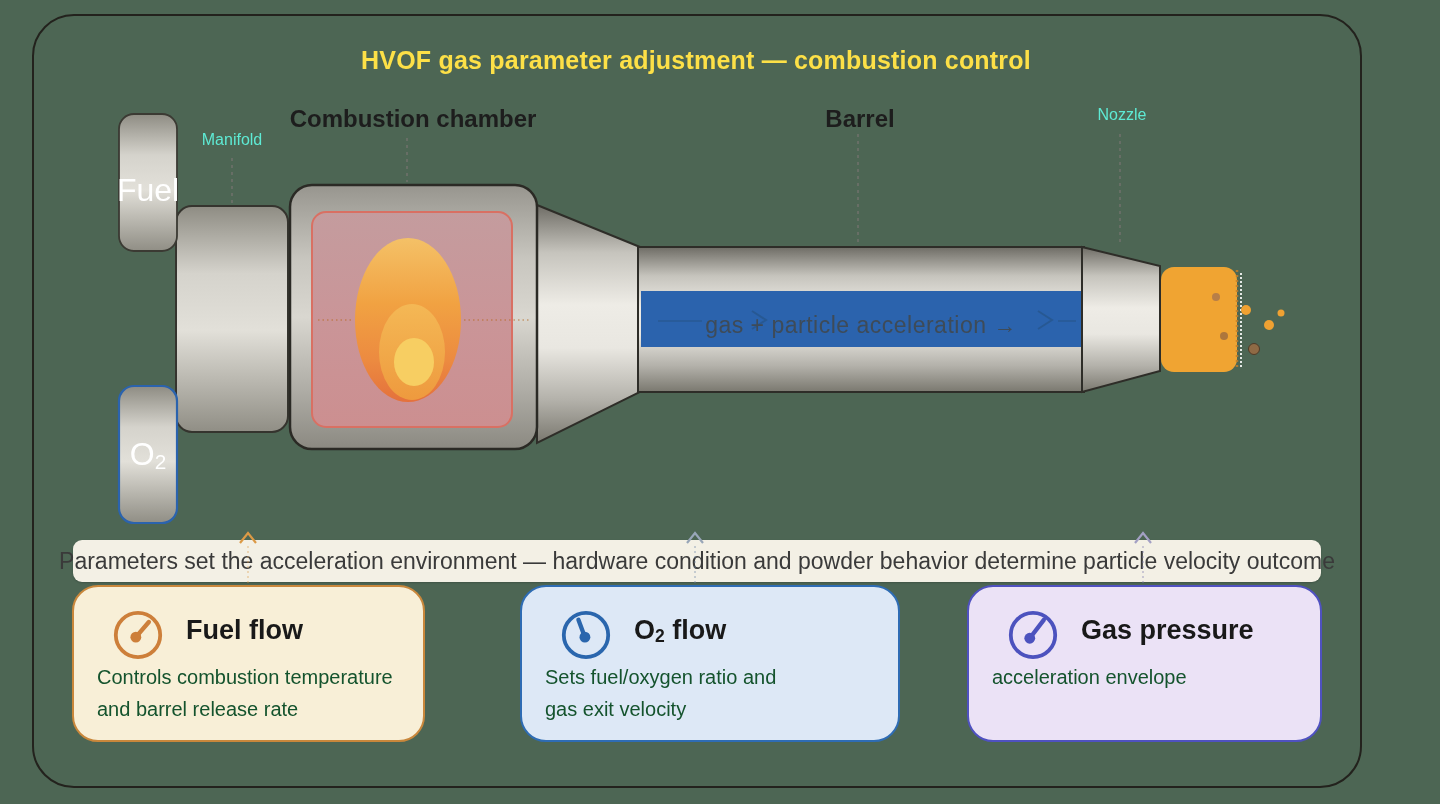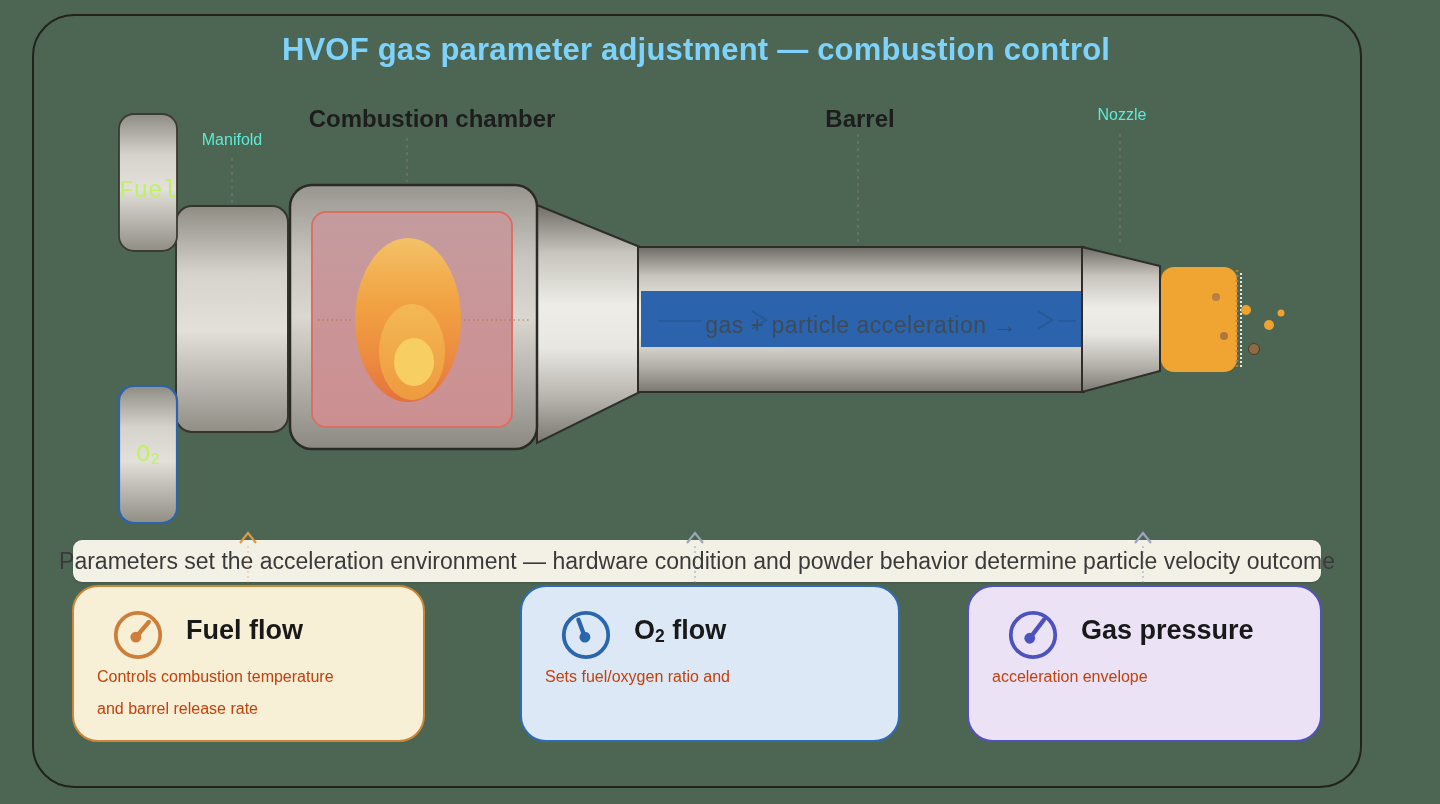--- a/index.html
+++ b/index.html
@@ -9,34 +9,34 @@
     font-family:"Liberation Sans", sans-serif;
   }
   #stage{position:relative;width:1440px;height:804px;}
   .frame{
     position:absolute;left:32px;top:14px;width:1326px;height:770px;
     border:2px solid #23221d;border-radius:42px;z-index:1;
   }
   .gun-svg{position:absolute;left:0;top:0;z-index:3;pointer-events:none;}
   .lbl{position:absolute;z-index:4;white-space:nowrap;}
   .page-title{
-    left:696px;top:32px;transform:translateX(-50%);
-    font-size:31px;font-weight:700;color:#7dd3fc;letter-spacing:.2px;
+    left:696px;top:46px;transform:translateX(-50%);
+    font-size:25px;font-weight:700;color:#fde047;letter-spacing:.2px;
   }
   .part-label-bold{
     transform:translateX(-50%);
     font-size:24px;font-weight:700;color:#1d1d1d;
   }
   .part-label-dim{
     transform:translateX(-50%);
     font-size:16px;font-weight:400;color:#5eead4;
   }
   .inlet-label{
     transform:translate(-50%,-50%);
-    font-size:24px;color:#bef264;z-index:4;font-family:Liberation Mono, monospace;
+    font-size:32px;color:#ffffff;z-index:4;
   }
   .sub{font-size:.65em;vertical-align:-0.18em;}
   .banner{
     position:absolute;left:73px;top:540px;width:1248px;height:42px;
     background:#f3f0e5;border-radius:9px;z-index:2;
     box-shadow:0 1px 2px rgba(0,0,0,.18);
   }
   .banner .banner-text{
     position:absolute;left:50%;top:50%;transform:translate(-50%,-50%);
     white-space:nowrap;font-size:23px;color:#3a3a3a;
@@ -48,21 +48,21 @@
   .card-fuel{left:72px;width:353px;background:#f8efd7;border:2.5px solid #c9873b;}
   .card-o2{left:520px;width:380px;background:#dde8f6;border:2.5px solid #2e6cb4;}
   .card-gas{left:967px;width:355px;background:#ebe2f6;border:2.5px solid #4f51c0;padding-left:44px;}
   .card .gauge{position:absolute;left:38px;top:22px;}
   .card .card-title{
     position:absolute;left:112px;top:28px;
     font-size:27px;font-weight:700;color:#191919;white-space:nowrap;
   }
   .card .card-body{
     position:absolute;left:23px;top:74px;
-    font-size:16px;line-height:32px;color:#c2410c;
+    font-size:20px;line-height:32px;color:#14532d;
   }
   .card .card-body div{white-space:nowrap;}
 </style>
 </head>
 <body>
 
 <div id="stage">
 
   <div class="frame"></div>
 
@@ -162,21 +162,21 @@
       <path d="M240,543 L248,533 L256,543" stroke="#dc9a46" stroke-width="2.2"></path>
       <line x1="248" y1="546" x2="248" y2="583" stroke="#dc9a46" stroke-width="1.4" stroke-dasharray="2 3" opacity=".45"></line>
       <path d="M687,543 L695,533 L703,543" stroke="#98a6b8" stroke-width="2.2"></path>
       <line x1="695" y1="546" x2="695" y2="583" stroke="#6f87a8" stroke-width="1.4" stroke-dasharray="2 3" opacity=".5"></line>
       <path d="M1135,543 L1143,533 L1151,543" stroke="#a3a0c4" stroke-width="2.2"></path>
       <line x1="1143" y1="546" x2="1143" y2="583" stroke="#7e7bb0" stroke-width="1.4" stroke-dasharray="2 3" opacity=".5"></line>
     </g>
   </svg>
 
   <div class="lbl page-title">HVOF gas parameter adjustment — combustion control</div>
-  <div class="lbl part-label-bold" style="left:432px;top:105px;">Combustion chamber</div>
+  <div class="lbl part-label-bold" style="left:413px;top:105px;">Combustion chamber</div>
   <div class="lbl part-label-bold" style="left:860px;top:105px;">Barrel</div>
   <div class="lbl part-label-dim" style="left:232px;top:131px;">Manifold</div>
   <div class="lbl part-label-dim" style="left:1122px;top:106px;">Nozzle</div>
   <div class="lbl inlet-label" style="left:148px;top:190px;">Fuel</div>
   <div class="lbl inlet-label" style="left:148px;top:455px;"><span>O</span><span class="sub">2</span></div>
 
   <div class="banner">
     <span class="banner-text">Parameters set the acceleration environment — hardware condition and powder behavior determine particle velocity outcome</span>
   </div>
 
@@ -195,20 +195,21 @@
 
   <div class="card card-o2">
     <svg class="gauge" width="52" height="52" viewBox="0 0 48 48">
       <circle cx="24" cy="24" r="20.5" fill="none" stroke="#2a66ad" stroke-width="3.5"></circle>
       <line x1="23" y1="26" x2="17" y2="10" stroke="#2a66ad" stroke-width="4" stroke-linecap="round"></line>
       <circle cx="23" cy="26" r="5" fill="#2a66ad"></circle>
     </svg>
     <div class="card-title"><span>O</span><span class="sub">2</span><span> flow</span></div>
     <div class="card-body">
       <div>Sets fuel/oxygen ratio and</div>
+      <div>gas exit velocity</div>
     </div>
   </div>
 
   <div class="card card-gas">
     <svg class="gauge" width="52" height="52" viewBox="0 0 48 48">
       <circle cx="24" cy="24" r="20.5" fill="none" stroke="#4c52be" stroke-width="3.5"></circle>
       <line x1="21" y1="27" x2="34" y2="10" stroke="#4c52be" stroke-width="4" stroke-linecap="round"></line>
       <circle cx="21" cy="27" r="5" fill="#4c52be"></circle>
     </svg>
     <div class="card-title">Gas pressure</div>

